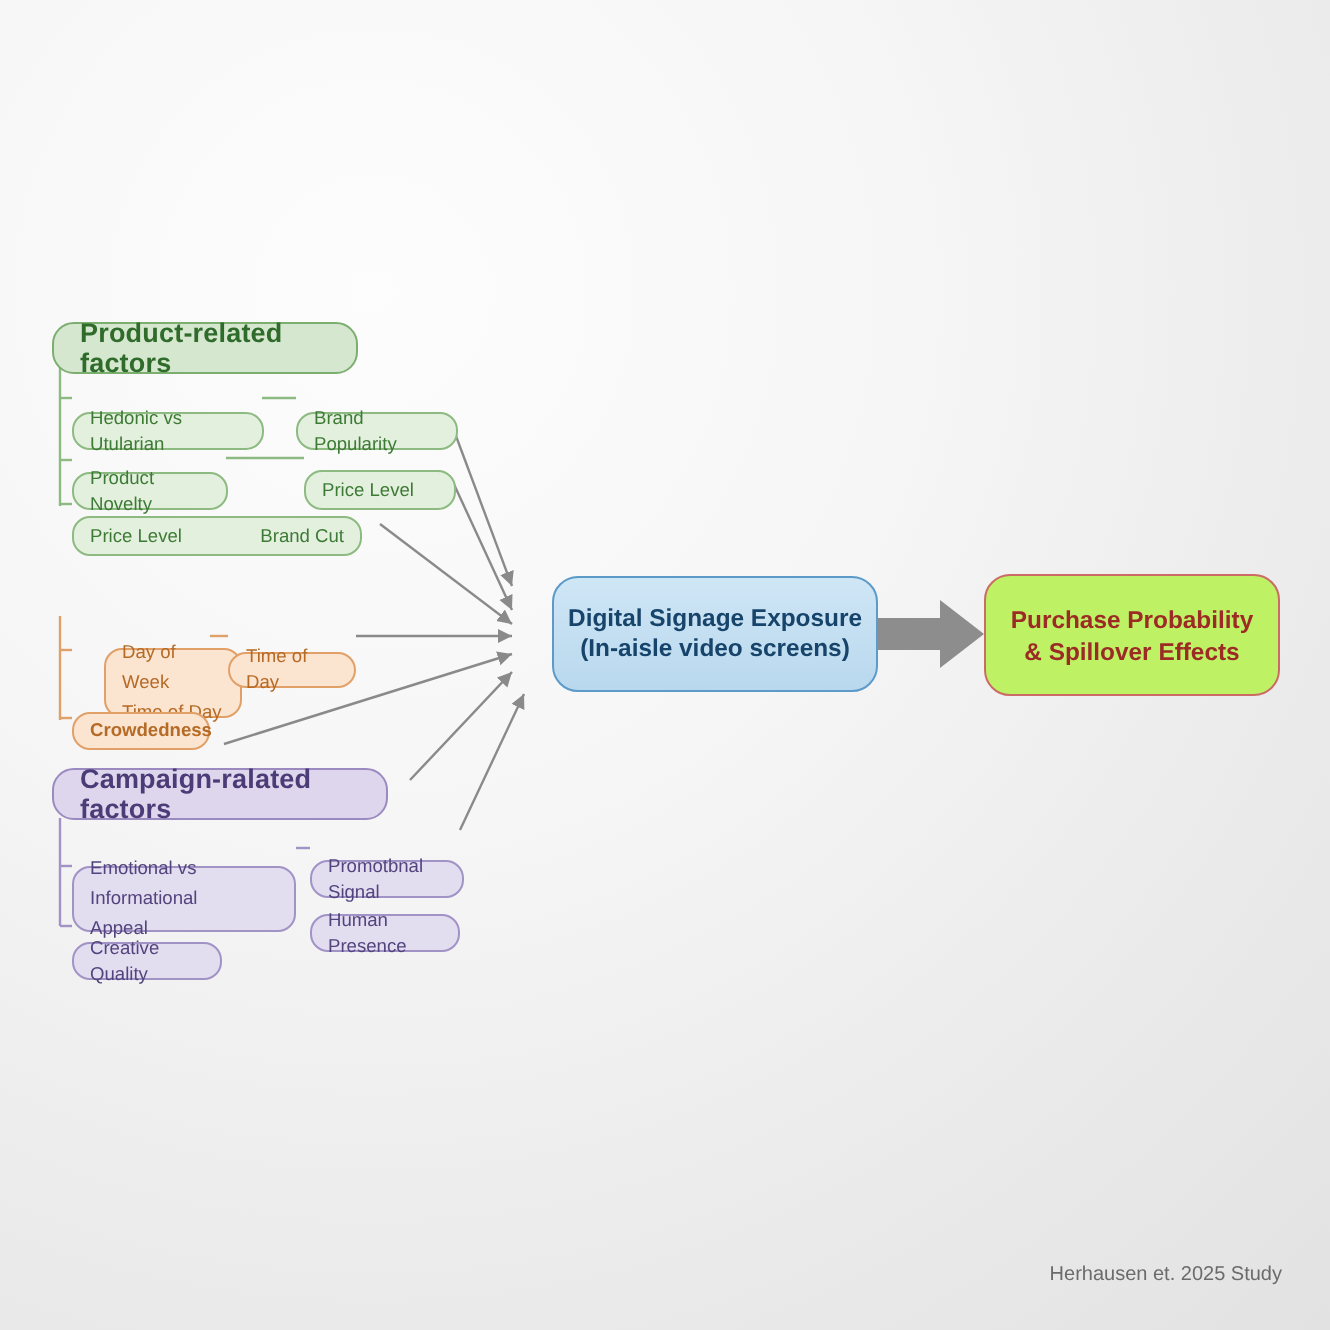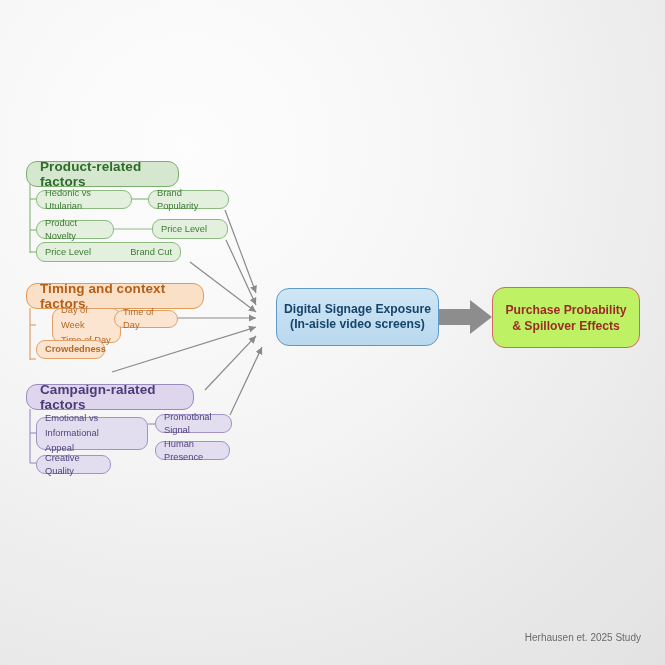--- a/index.html
+++ b/index.html
@@ -21,21 +21,21 @@
     font-weight:bold;font-size:13.5px;letter-spacing:.1px;
     padding:0 13px;justify-content:flex-start;
   }
   .hdr.green{background:#d5e8cf;border-color:#7cae70;color:#2f6b2a;}
   .hdr.orange{background:#fbe0c8;border-color:#e29a55;color:#b2601a;}
   .hdr.purple{background:#ddd6ec;border-color:#9b8ac0;color:#4b3c77;}
 
   
   .leaf{
     border-radius:9px;border:1.1px solid;
-    font-size:9.3px;padding:4px 8px;line-height:13px;
+    font-size:9.3px;padding:4px 8px;line-height:13px;margin-top:16px;
   }
   .leaf.green{background:#e3f0de;border-color:#8dba81;color:#3d7a35;}
   .leaf.orange{background:#fbe4d0;border-color:#e2a069;color:#b56a26;}
   .leaf.purple{background:#e3ddf0;border-color:#a193c6;color:#53447e;}
   .leaf.two{align-items:center;}
   .leaf.two span{line-height:15px;}
   .leaf .wide{display:flex;justify-content:space-between;width:100%;}
 
   
   #center-node{
@@ -117,23 +117,20 @@
     <span>Price Level</span>
   </div>
 
   <div class="node leaf green" style="left:36px;top:242px;width:145px;height:20px;">
     <span class="wide">
       <span style="width:auto;">Price Level</span>
       <span style="width:auto;">Brand Cut</span>
     </span>
   </div>
 
-  <div class="node hdr orange" style="left:26px;top:283px;width:178px;height:26px;">
-    <span>Timing and context factors</span>
-  </div>
 
   <div class="node leaf orange two" style="left:52px;top:308px;width:69px;height:35px;">
     <span>
       <span style="display:block;">Day of Week</span>
       <span style="display:block;">Time of Day</span>
     </span>
   </div>
 
   <div class="node leaf orange" style="left:114px;top:310px;width:64px;height:18px;">
     <span>Time of Day</span>

